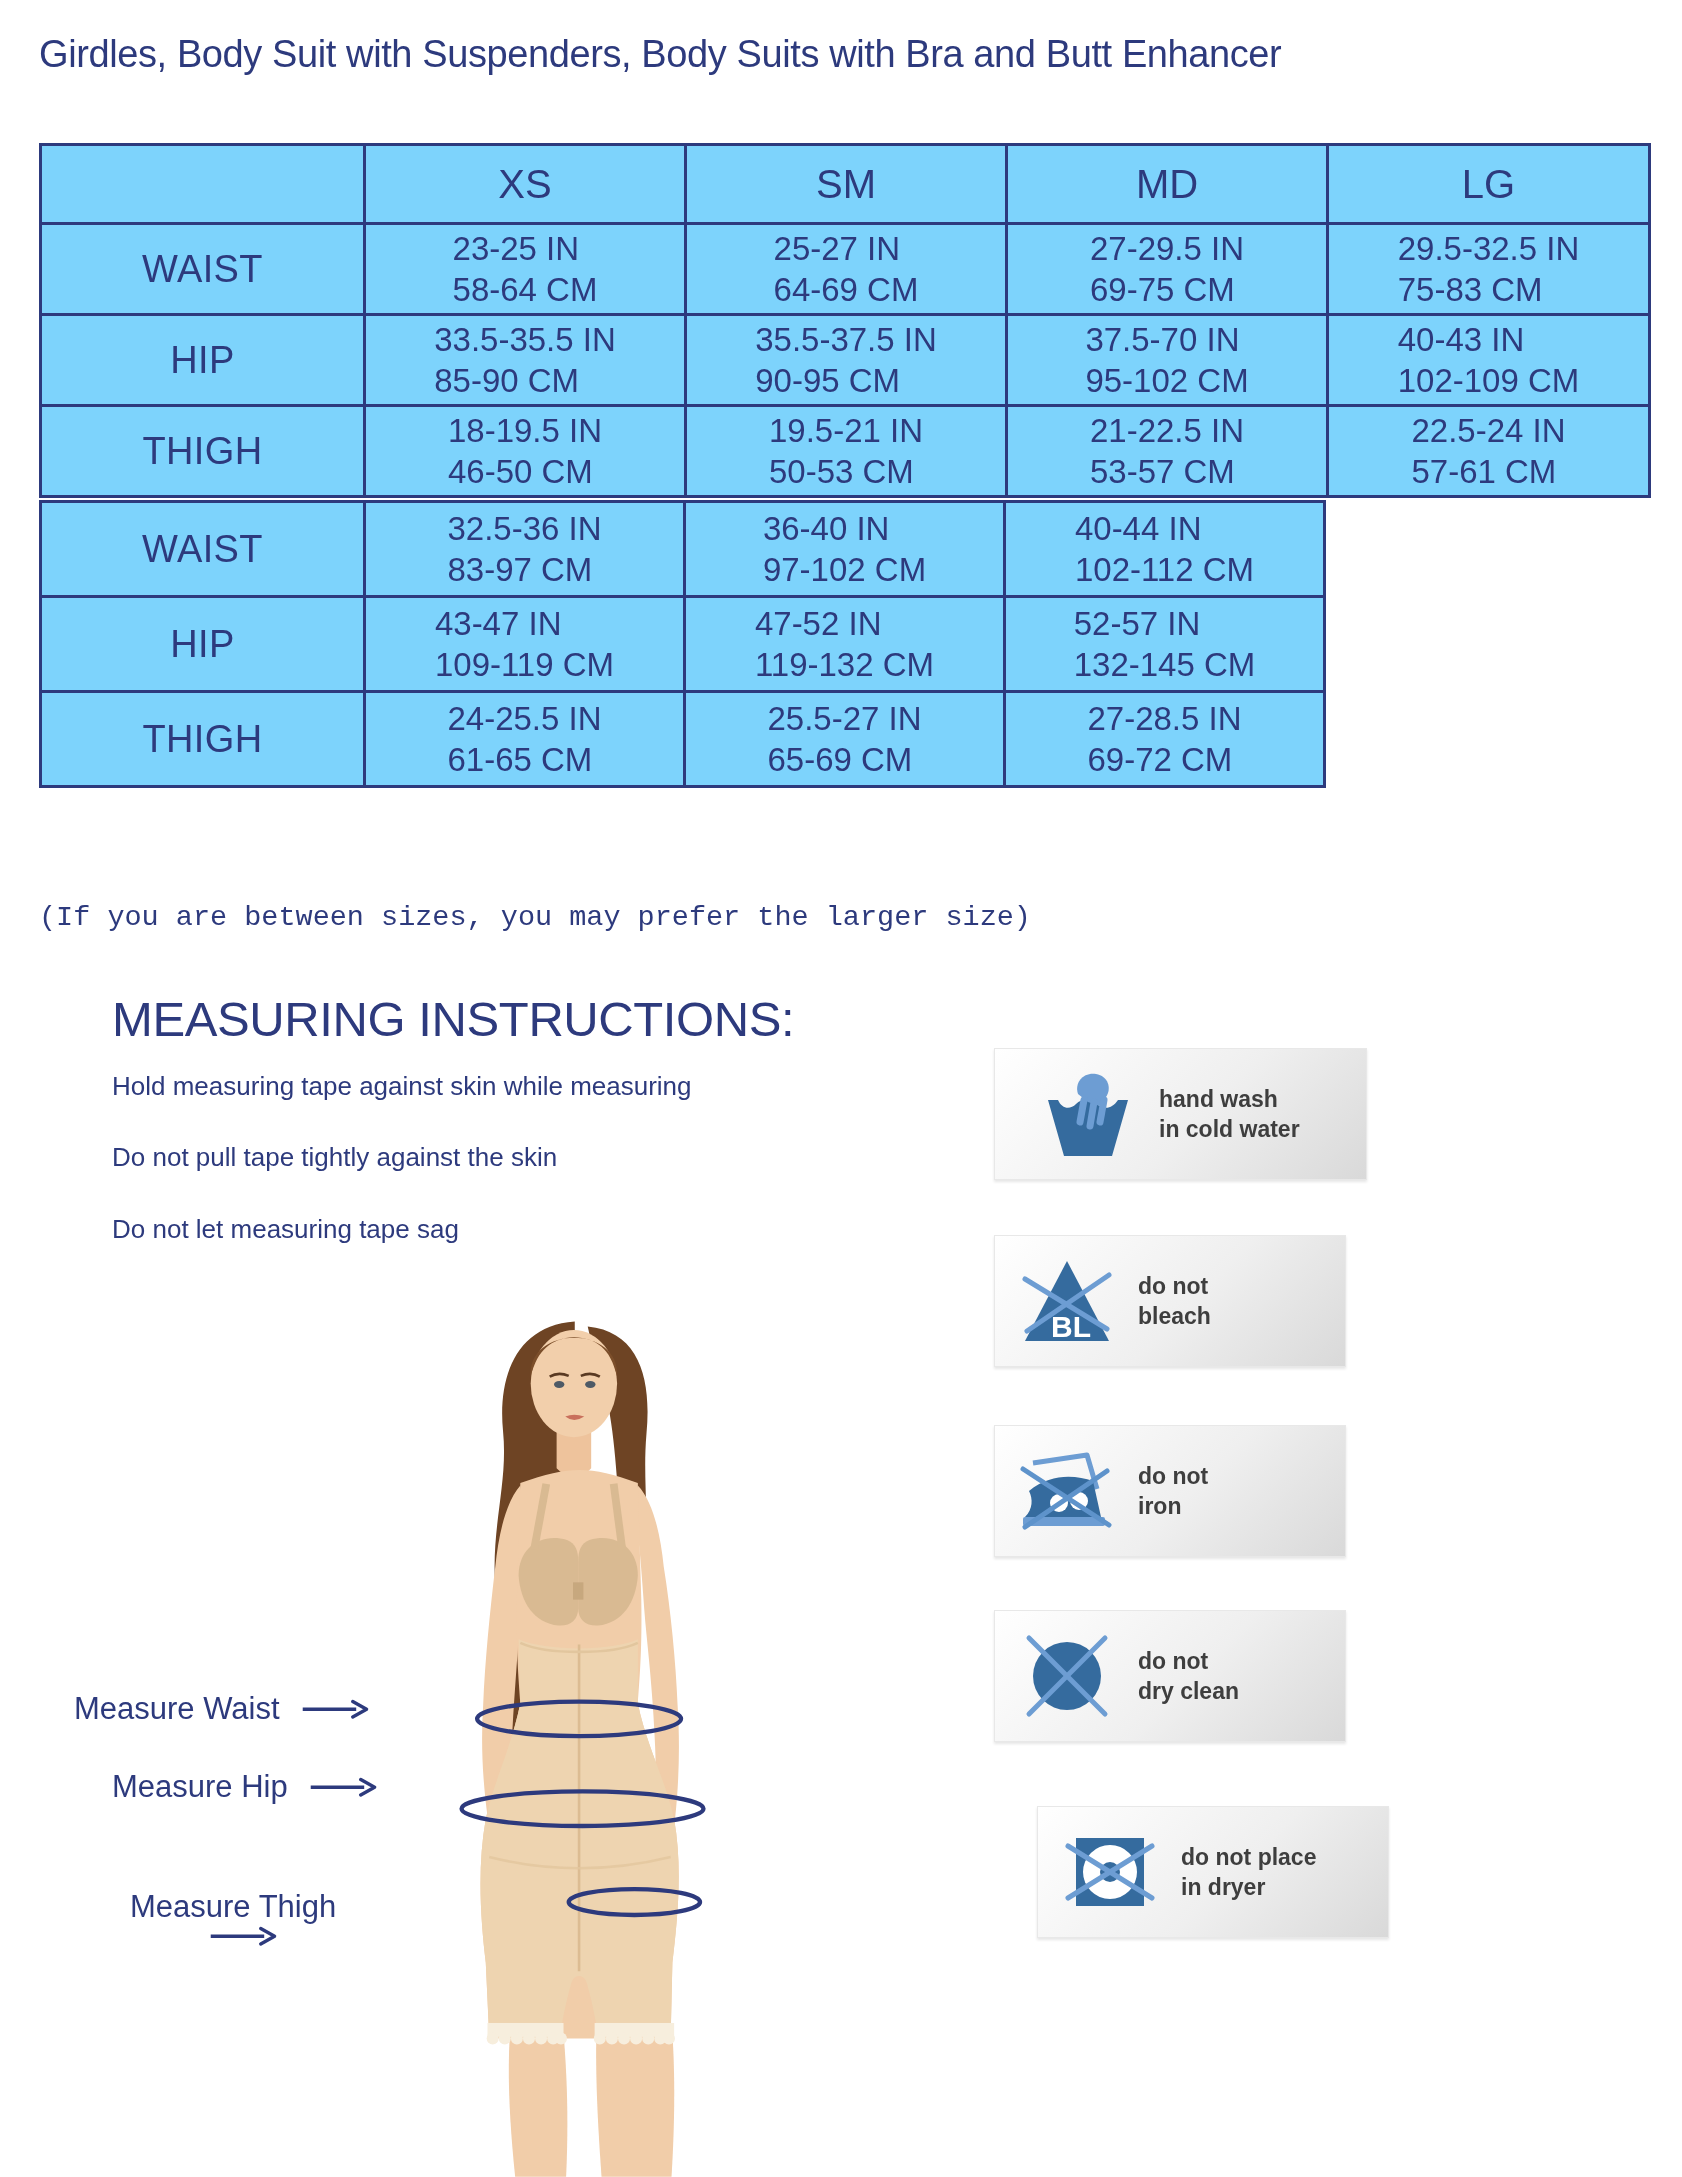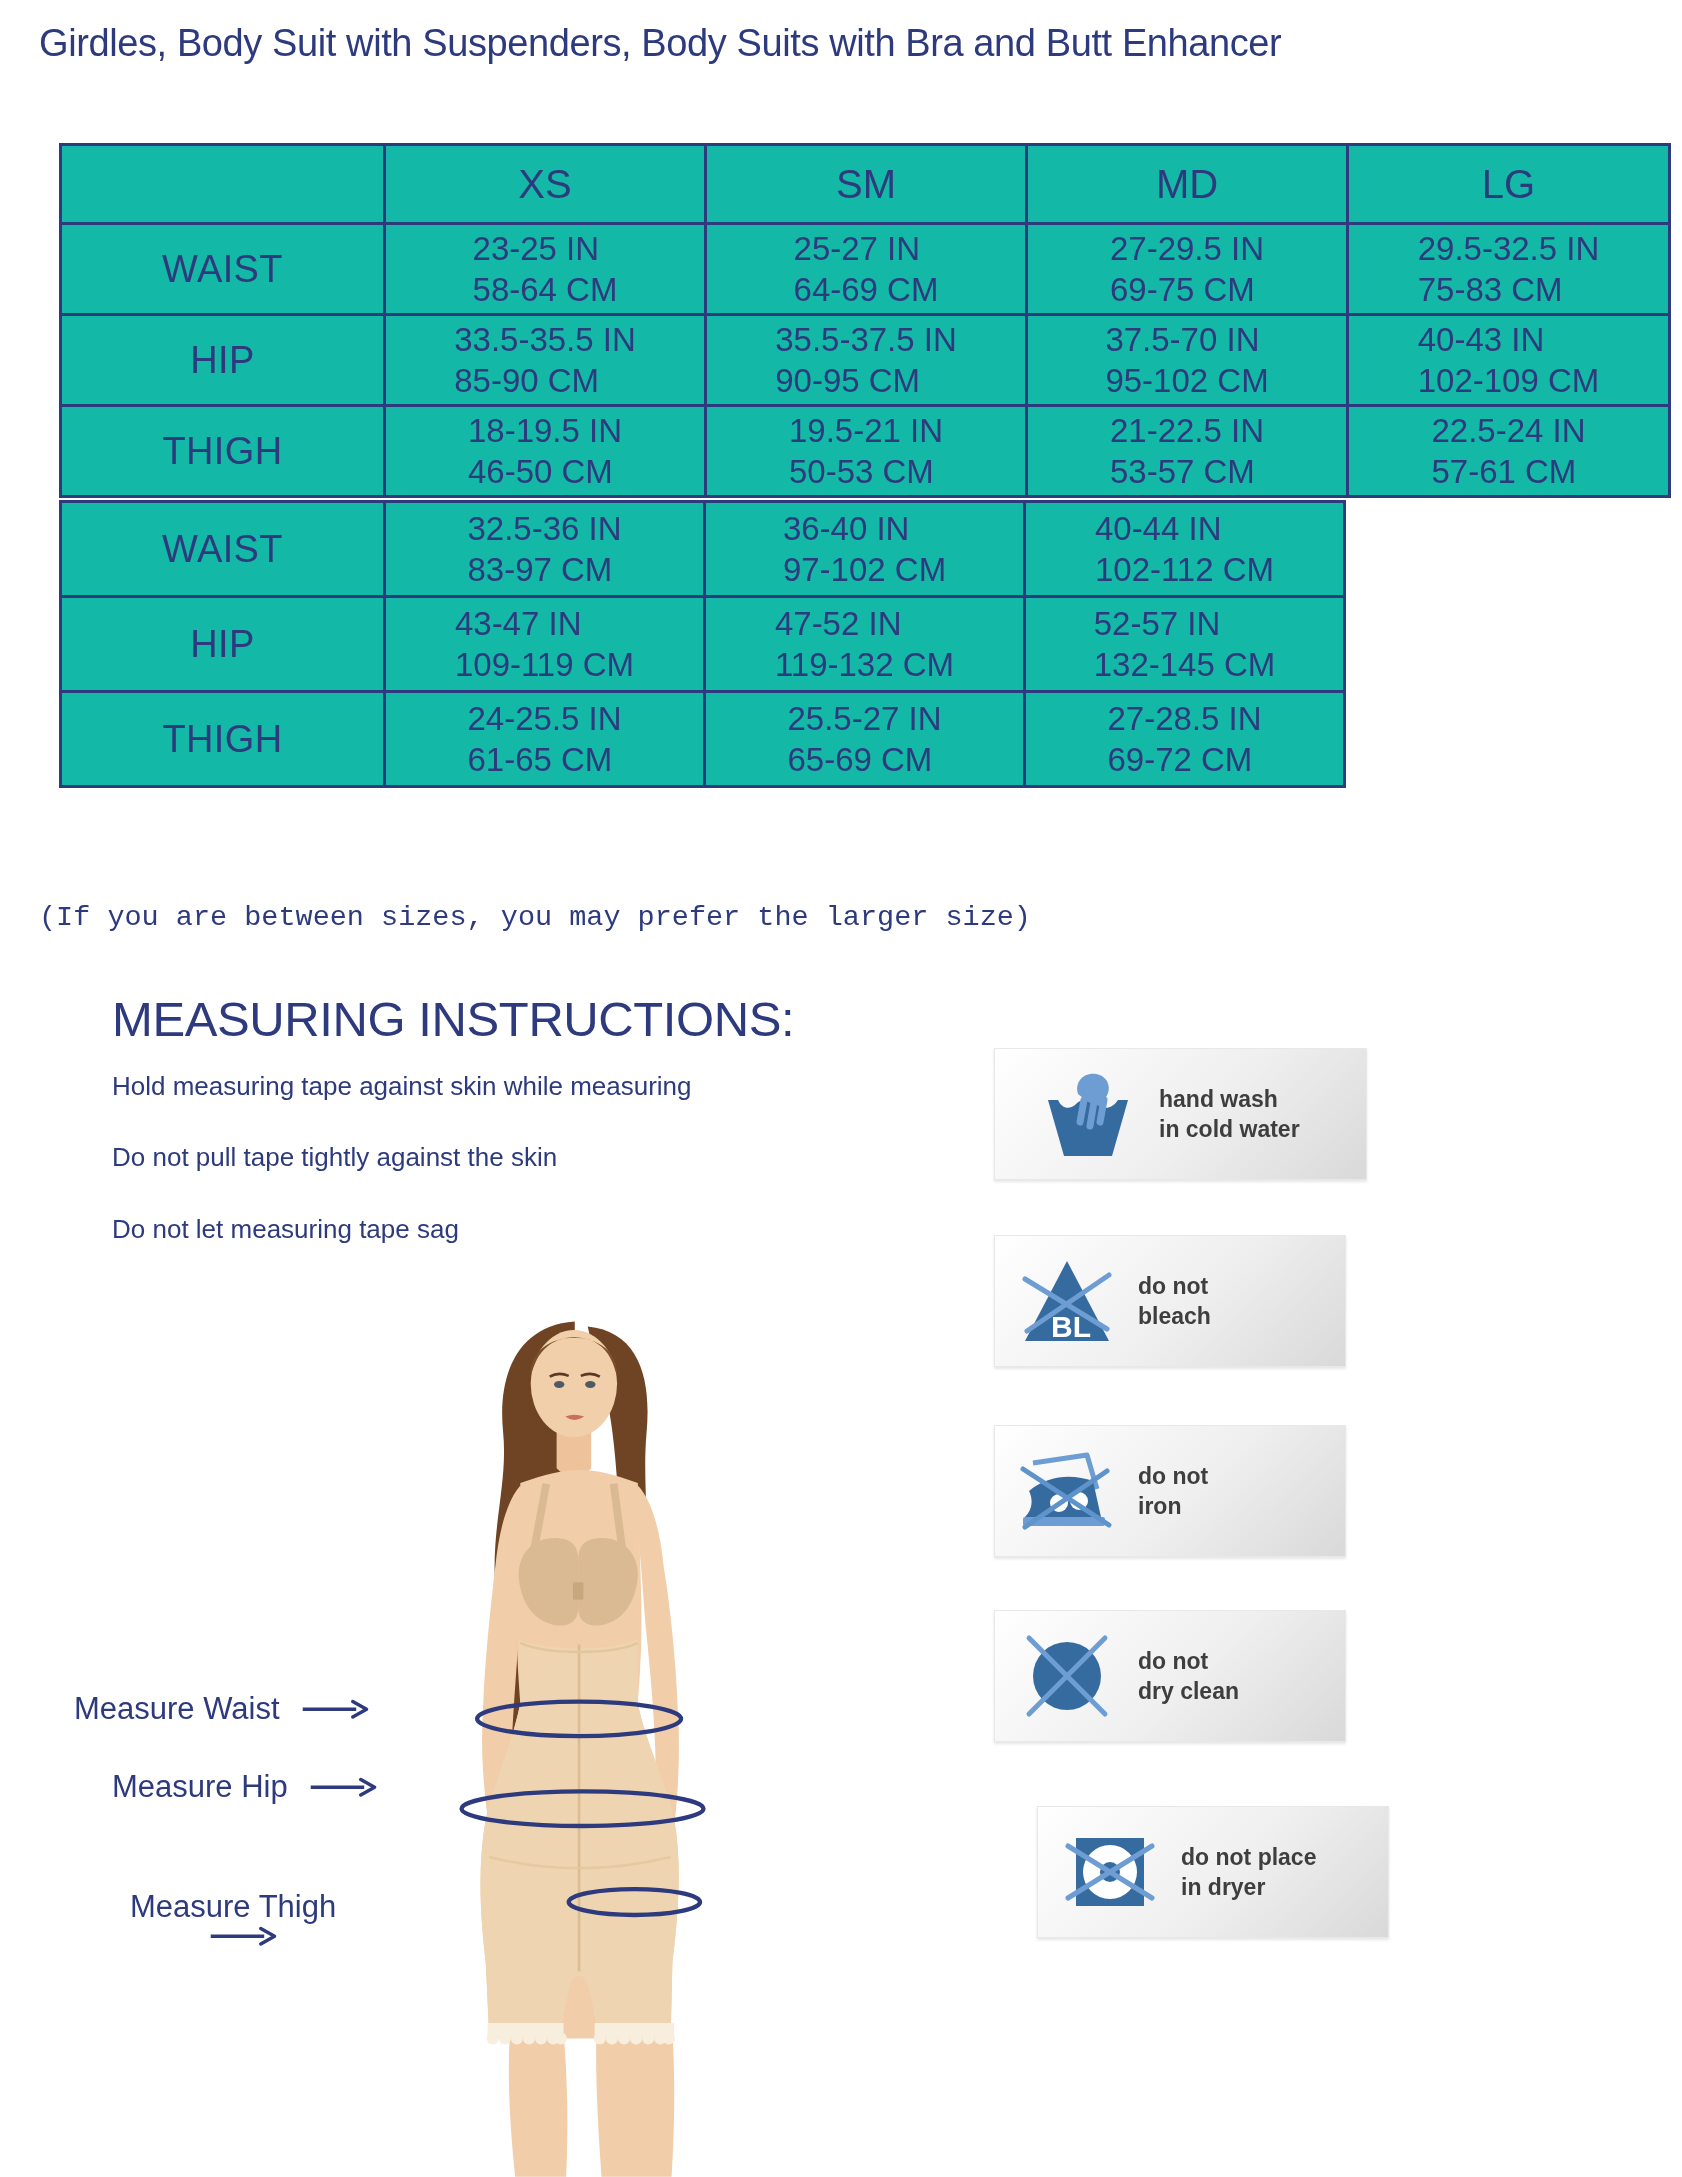--- a/index.html
+++ b/index.html
@@ -1,25 +1,25 @@
 <!DOCTYPE html>
 <html style="font-size:14px"><head>
 <meta charset="utf-8">
 <style>
   html,body{margin:0;padding:0;background:#ffffff;}
   #page{
     position:relative;width:1683px;height:2177px;background:#ffffff;overflow:hidden;
     font-family:"Liberation Sans", sans-serif;color:#2d3a7d;
   }
   #title{
-    position:absolute;left:39px;top:22px;font-size:38px;letter-spacing:-0.4px;
+    position:absolute;left:39px;top:33px;font-size:38px;letter-spacing:-0.4px;
     white-space:nowrap;
   }
   table.size-table{
-    position:absolute;border-collapse:collapse;table-layout:fixed;background:#14b8a6;margin-left:20px;
+    position:absolute;border-collapse:collapse;table-layout:fixed;background:#7dd3fc;
   }
   table.size-table td{
     border:3.5px solid #2d3a7d;vertical-align:middle;padding:0;
   }
   #table1{left:39px;top:143px;width:1608px;}
   #table2{left:39px;top:500px;width:1284px;}
   td.hdr{height:76px;text-align:center;font-size:40px;}
   td.rowlabel{height:88px;text-align:center;font-size:38px;letter-spacing:0.4px;}
   td.data{height:88px;text-align:center;font-size:33px;line-height:41px;}
   td.data .vals{display:inline-block;text-align:left;}

